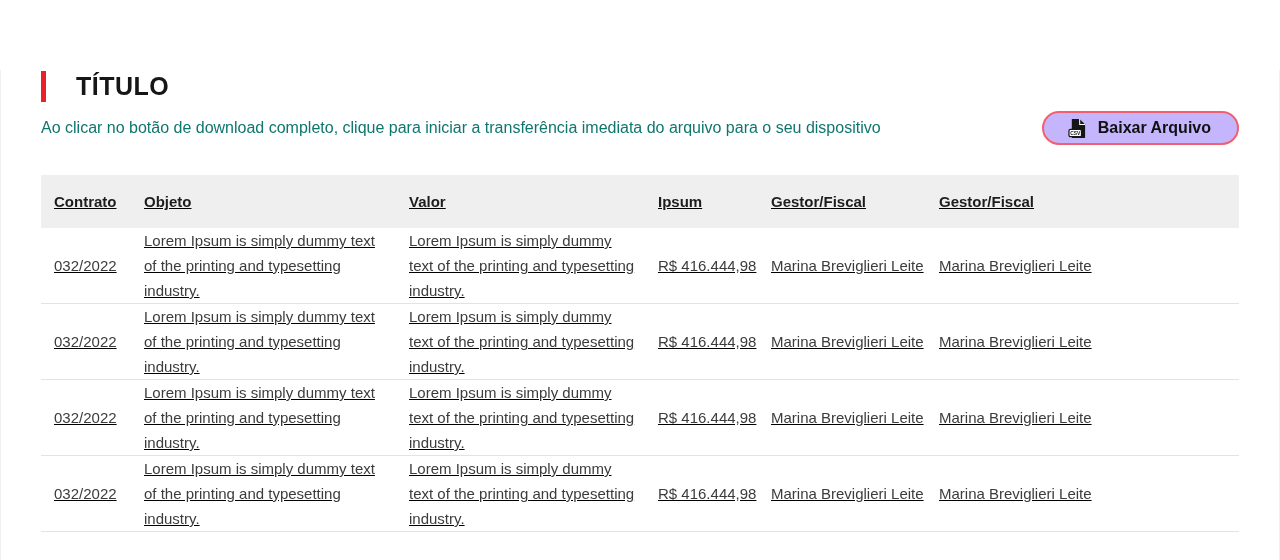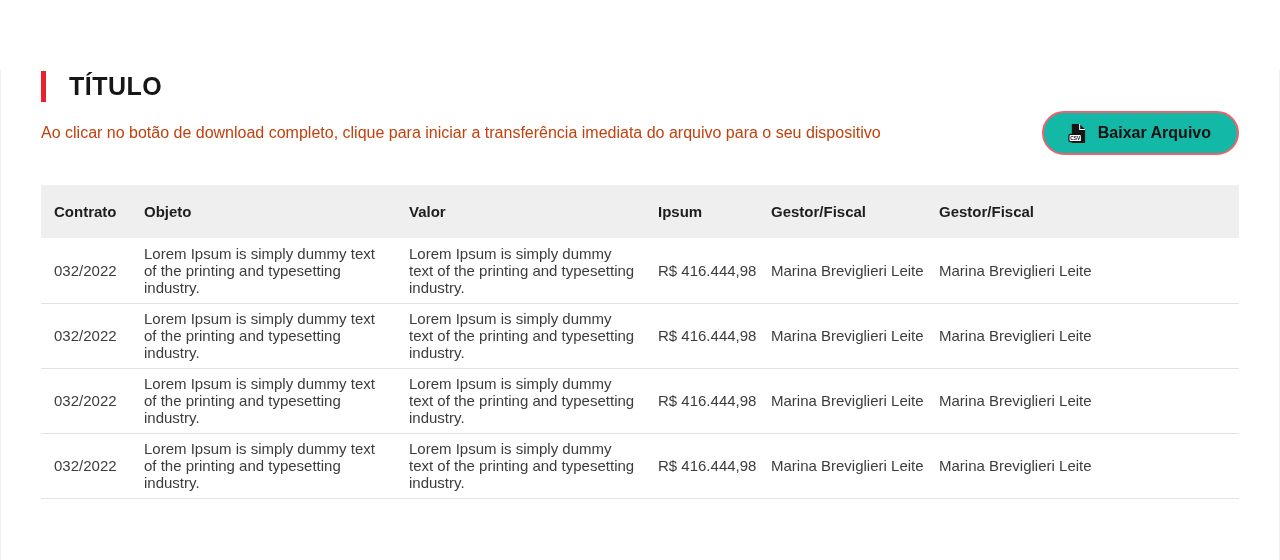--- a/index.html
+++ b/index.html
@@ -24,20 +24,21 @@
     background: #fff;
     border-left: 1px solid #f0f0f0;
     border-right: 1px solid #f0f0f0;
     padding: 0 40px;
   }
   .title-row {
     display: flex;
     align-items: center;
     margin-top: 70px;
     height: 32px;
+    gap: 7px;
   }
   .accent-bar {
     width: 5px;
     height: 31px;
     background: var(--accent-red);
     flex: 0 0 auto;
   }
   .page-title {
     font-size: 25px;
     font-weight: 600;
@@ -46,64 +47,65 @@
     margin-left: 23px;
   }
   .subheader-row {
     display: flex;
     align-items: center;
     justify-content: space-between;
     margin-top: 9px;
   }
   .description {
     font-size: 16px;
-    color: #c2410c;
+    color: #0f766e;
     flex: 1 1 auto;
   }
   .download-btn {
     flex: 0 0 auto;
     display: inline-flex;
     align-items: center;
     gap: 11px;
-    background: #14b8a6;
+    background: #c4b5fd;
     border: 2px solid var(--button-border);
     border-radius: 22px;
     padding: 7px 26px 7px 24px;
-    height: 44px;
+    height: 34px;
     font-family: "Liberation Sans", sans-serif;
     font-size: 16px;
     font-weight: 700;
     color: #111;
     cursor: pointer;
   }
   .download-btn svg { display: block; }
   table.contracts {
     width: 100%;
     border-collapse: collapse;
     margin-top: 30px;
     table-layout: fixed;
+    text-decoration: underline;
   }
   thead th {
     background: var(--header-bg);
     height: 53px;
     font-size: 15px;
     font-weight: 700;
     color: var(--text-primary);
     text-align: left;
     padding: 0 10px 0 13px;
     vertical-align: middle;
   }
   tbody td {
     height: 65px;
     font-size: 15px;
     color: var(--text-body);
     padding: 0 10px 0 13px;
     border-bottom: 1px solid var(--row-divider);
     vertical-align: middle;
-    line-height: 17px;
+    line-height: 25px;
   }
   .multiline { white-space: pre-line; display: block; }
   .nowrap { white-space: nowrap; margin-top: 12px; }
 </style>
 </head>
 <body>
 
 <div class="card">
 
   <div class="title-row">

